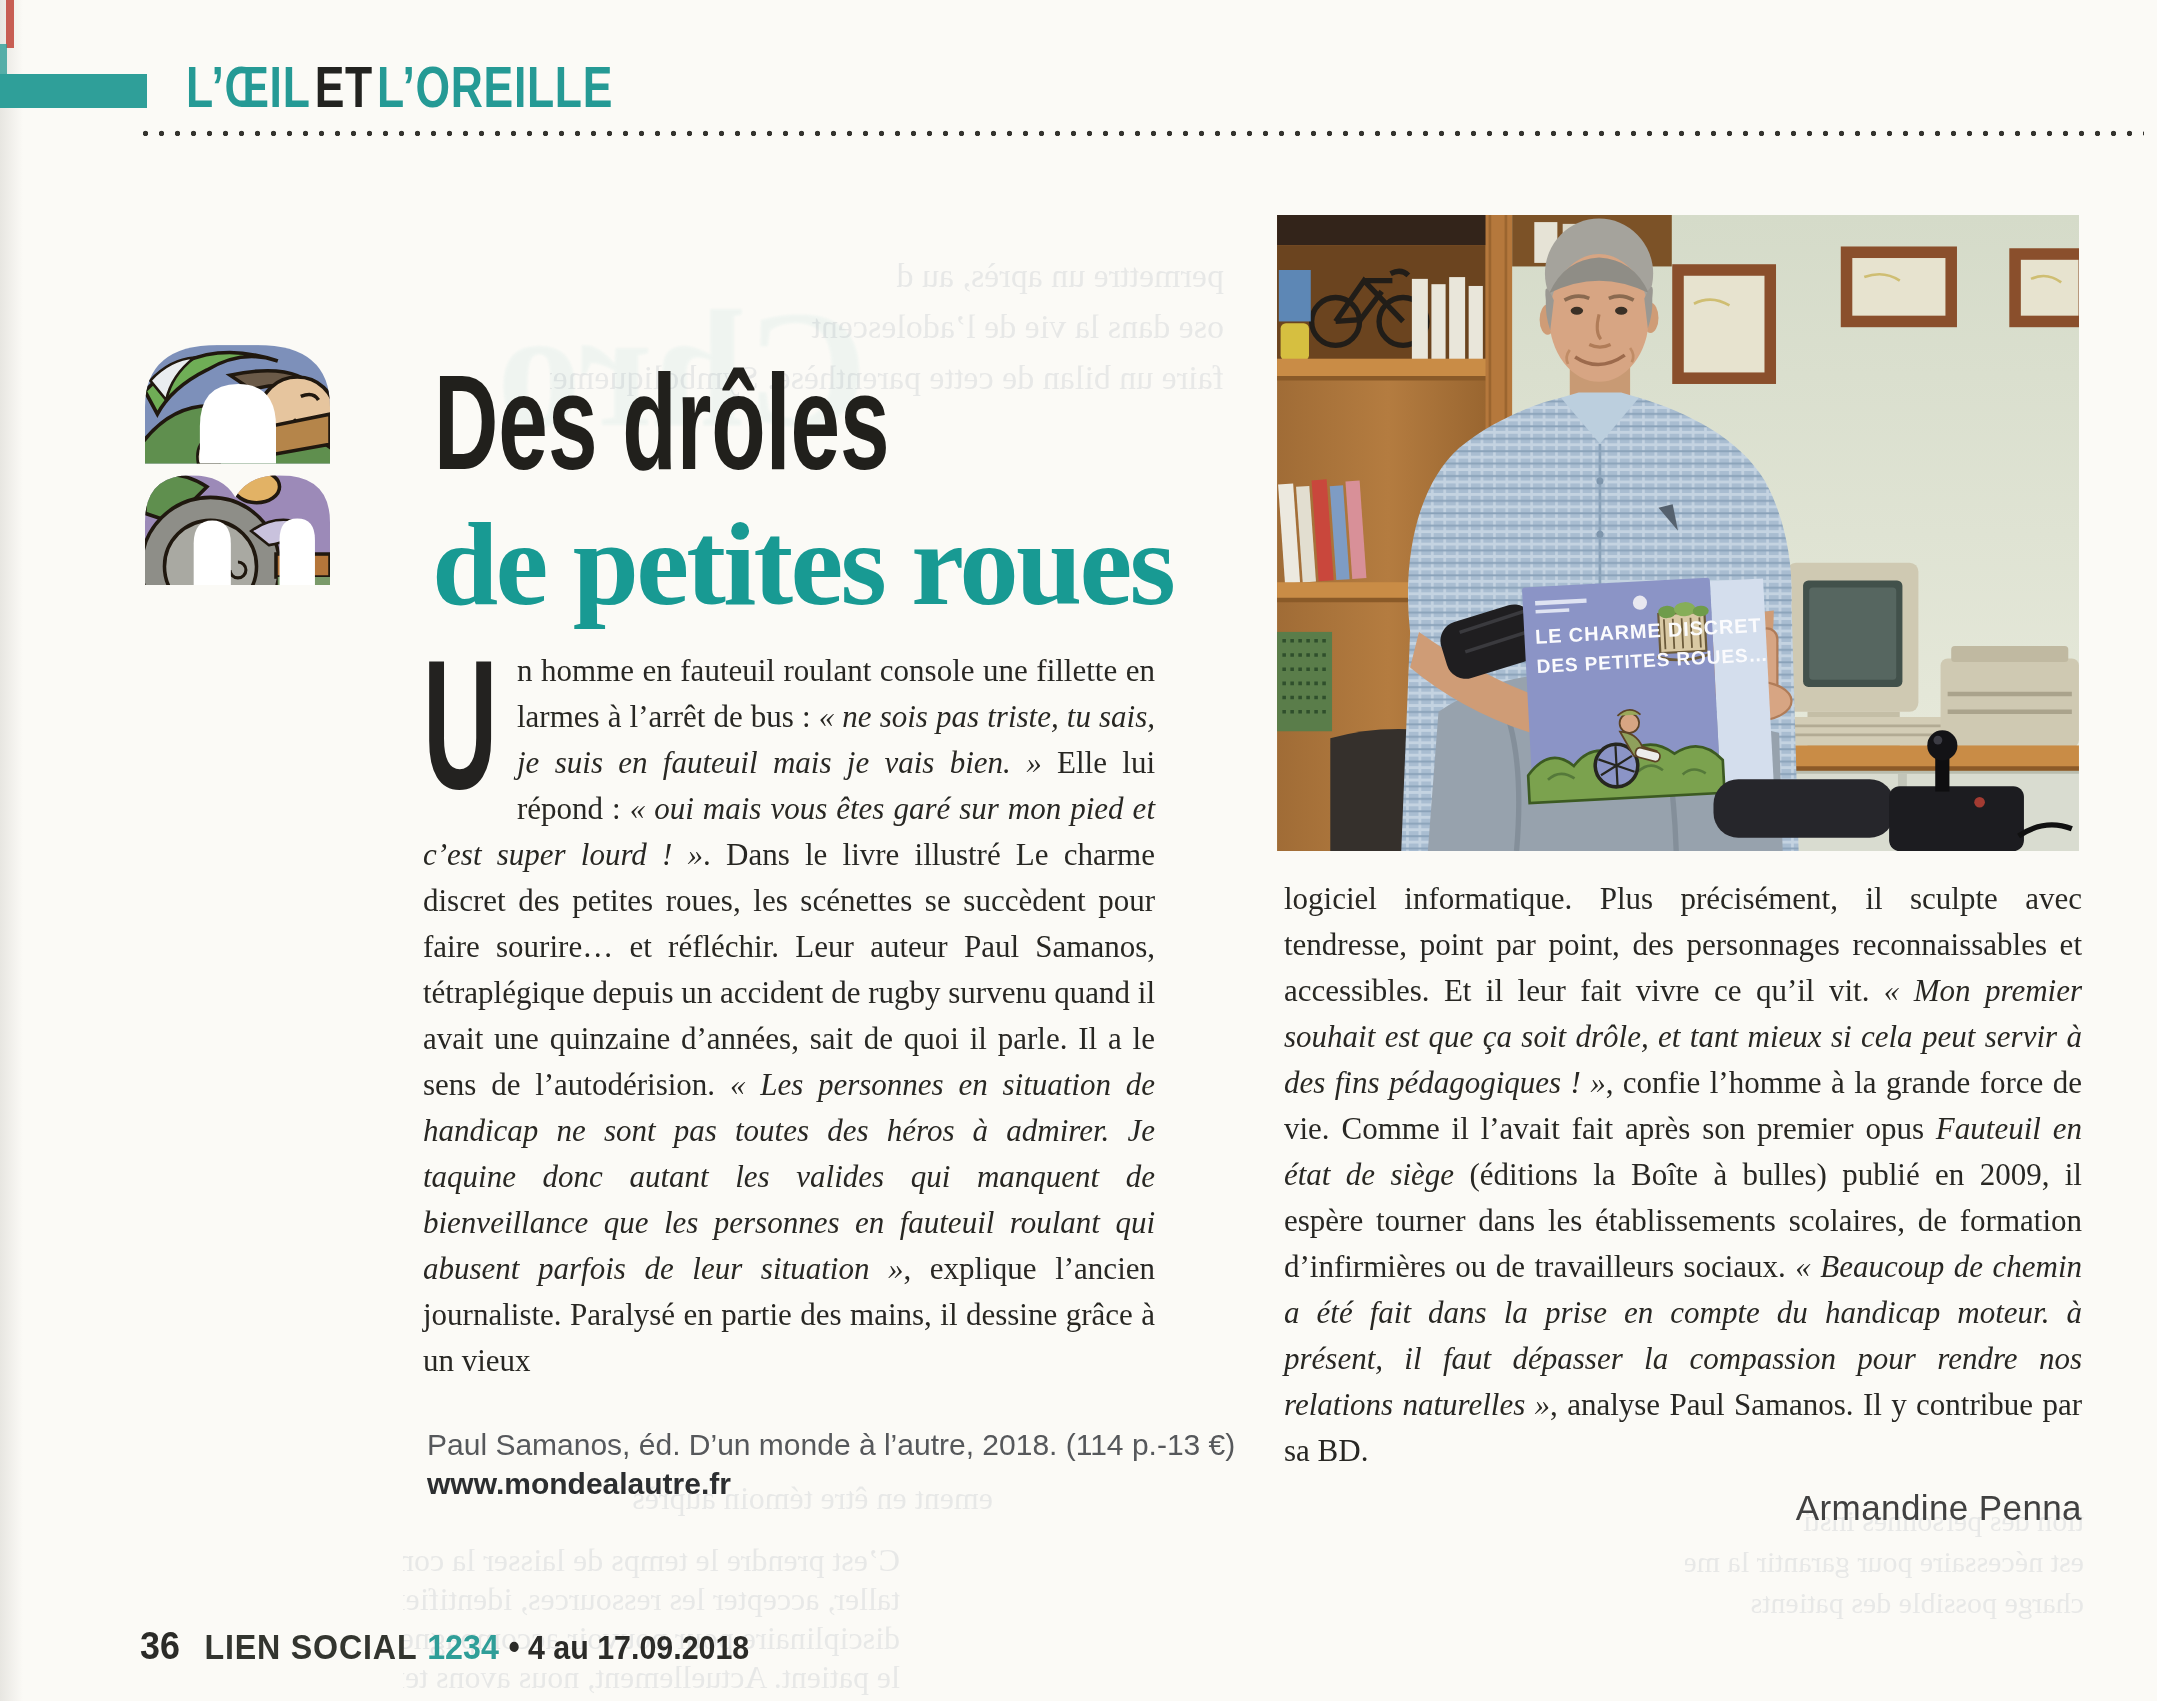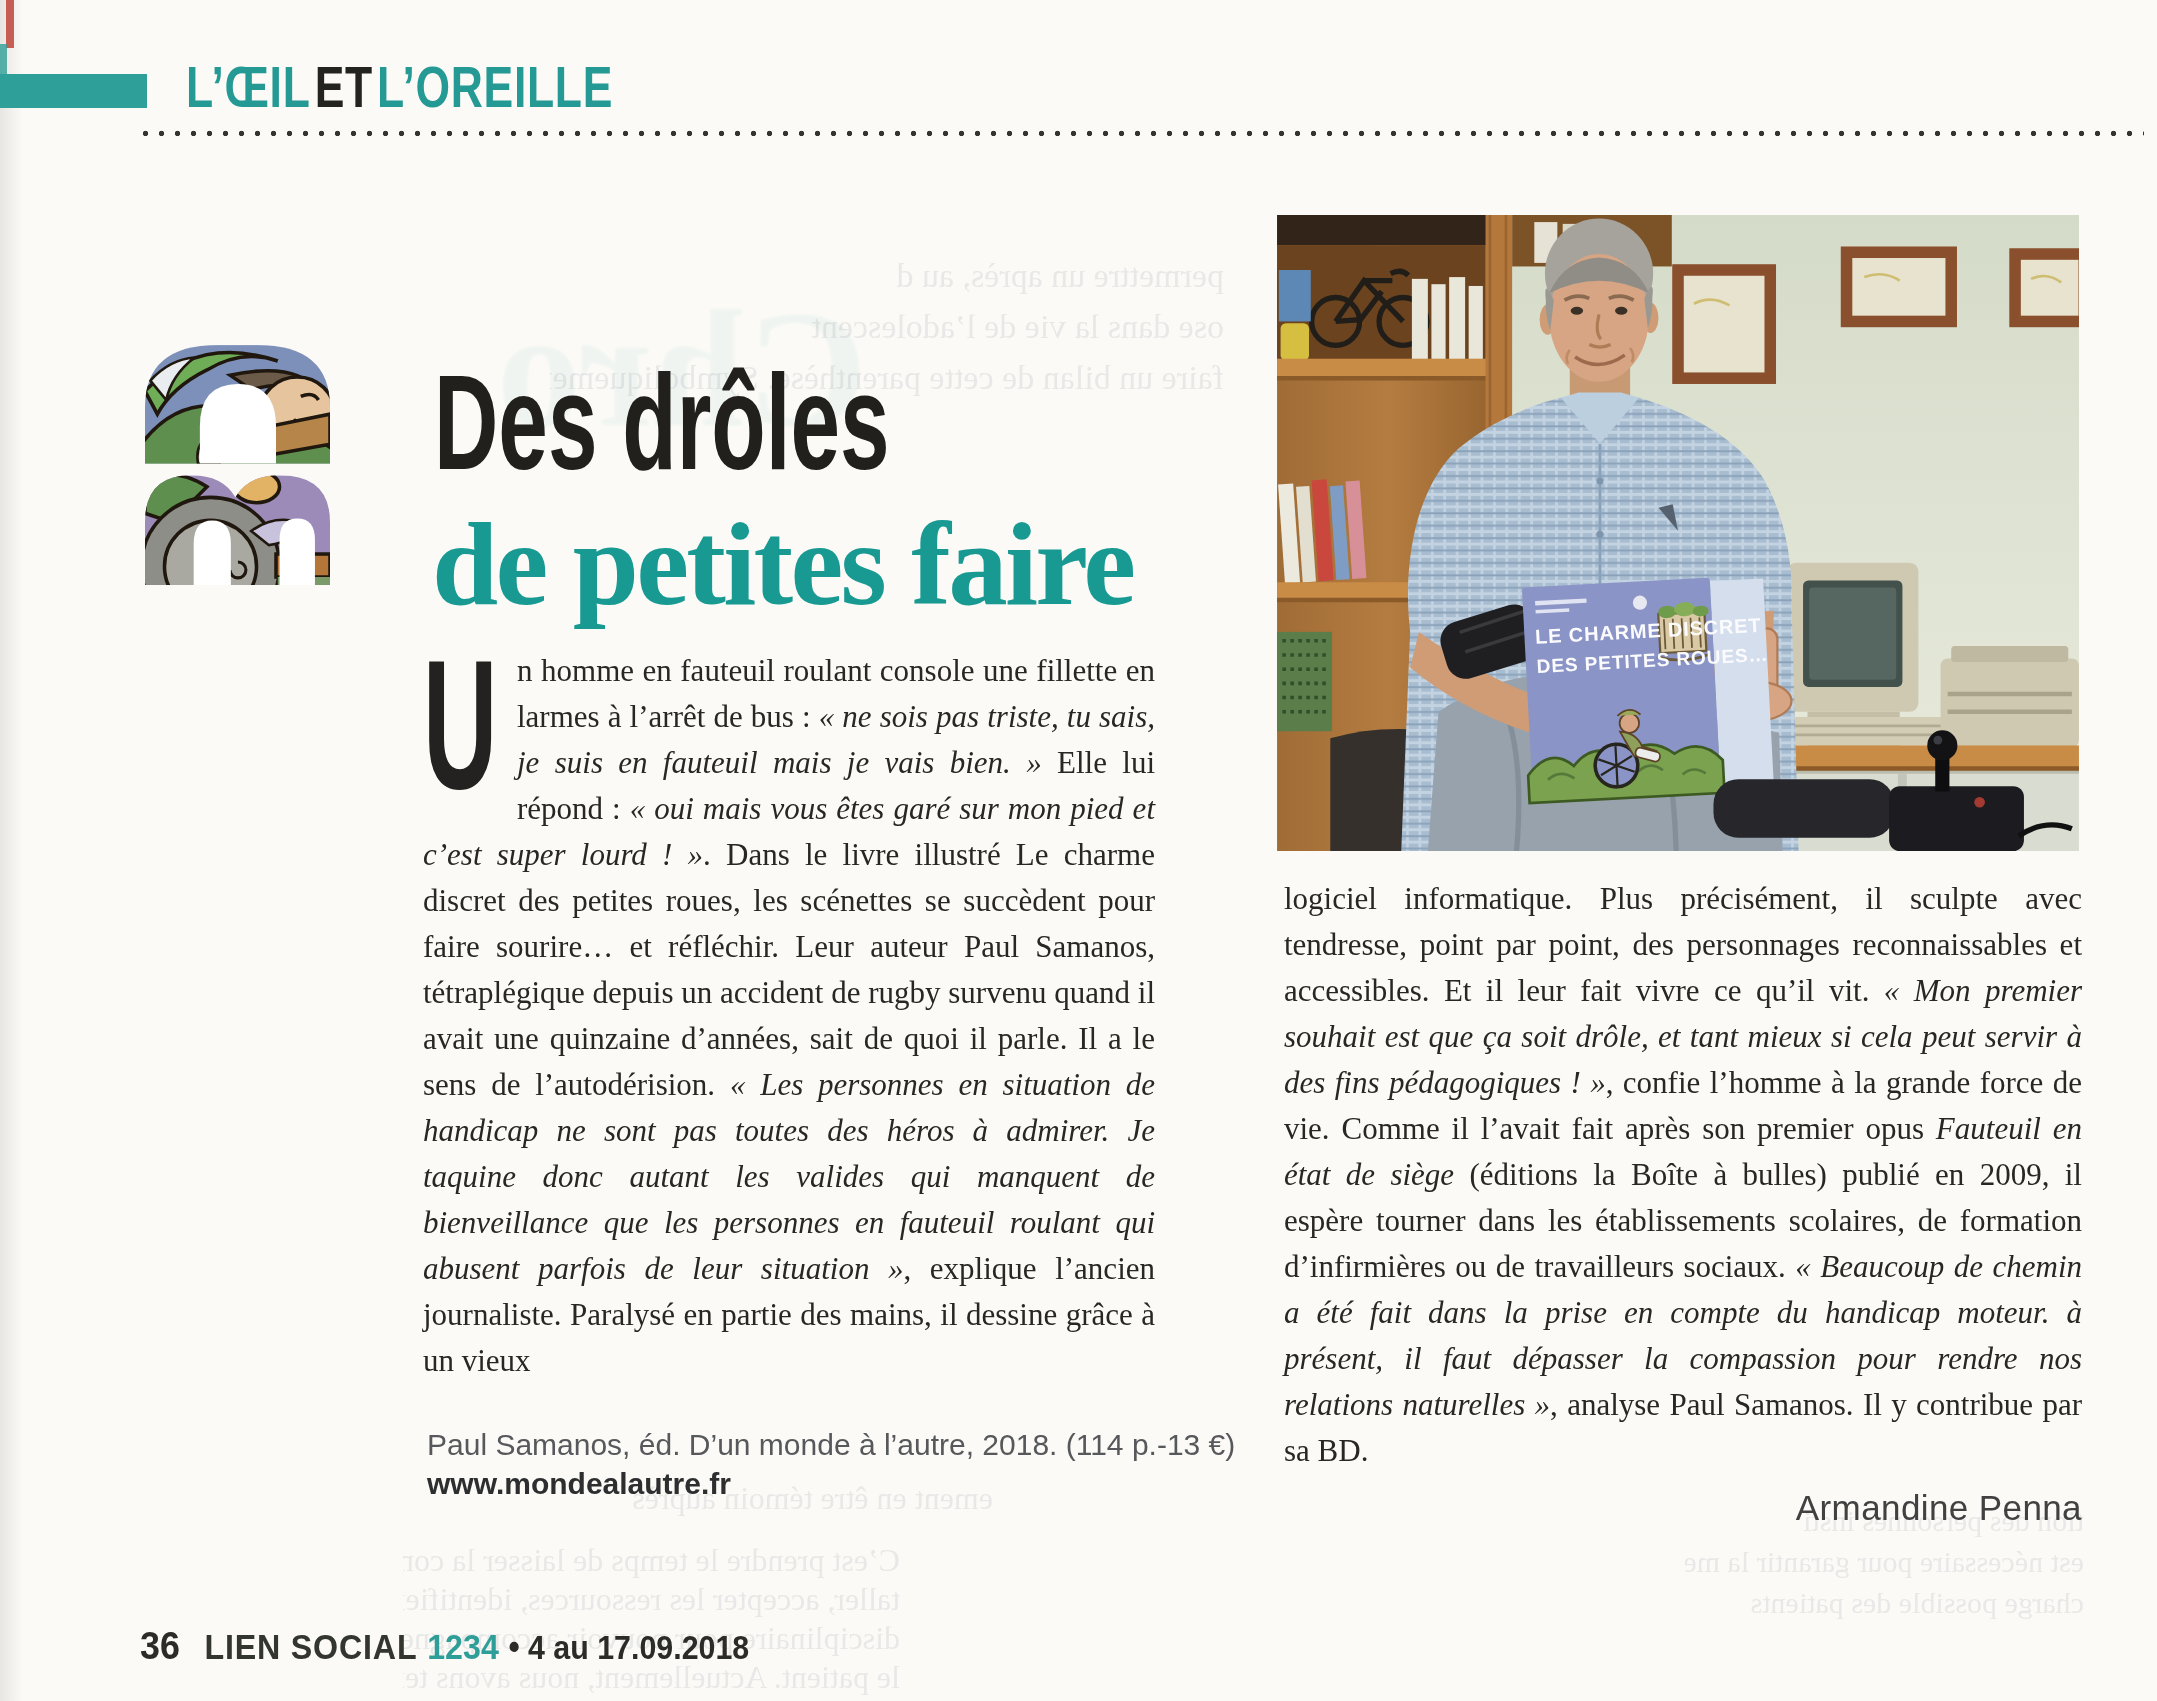--- a/index.html
+++ b/index.html
@@ -123,21 +123,21 @@
       <ellipse cx="126" cy="160" rx="26" ry="18" fill="#e2b265" stroke="#20180f" stroke-width="4"></ellipse>
       <rect x="148" y="236" width="61" height="26" fill="#b5763a" stroke="#20180f" stroke-width="4"></rect>
       <path d="M150,262 L209,262 L209,272 L150,272 Z" fill="#7a9a6a"></path>
       <path d="M96,254 a9,9 0 1 0 9,-9" stroke="#20180f" stroke-width="3.5" fill="none"></path>
       <path d="M55,271 L55,224 Q55,198 76,198 Q97,198 97,224 L97,271 Z" fill="#ffffff"></path>
       <path d="M152,271 L152,220 Q152,196 172,196 Q192,196 192,220 L192,271 Z" fill="#ffffff"></path>
     </g>
   </svg>
 
   <div class="abs title1">Des drôles</div>
-  <div class="abs title2">de petites faire</div>
+  <div class="abs title2">de petites roues</div>
 
   <div class="abs colL">
     <span class="dropcap">U</span><span><span>n homme en fauteuil roulant console une fillette en larmes à l’arrêt de bus : </span><span class="i">« ne sois pas triste, tu sais, je suis en fauteuil mais je vais bien. »</span><span> Elle lui répond : </span><span class="i">« oui mais vous êtes garé sur mon pied et c’est super lourd ! »</span><span>. Dans le livre illustré Le charme discret des petites roues, les scénettes se succèdent pour faire sourire… et réfléchir. Leur auteur Paul Samanos, tétraplégique depuis un accident de rugby survenu quand il avait une quinzaine d’années, sait de quoi il parle. Il a le sens de l’autodérision. </span><span class="i">« Les personnes en situation de handicap ne sont pas toutes des héros à admirer. Je taquine donc autant les valides qui manquent de bienveillance que les personnes en fauteuil roulant qui abusent parfois de leur situation »</span><span>, explique l’ancien journaliste. Paralysé en partie des mains, il dessine grâce à un vieux</span></span>
   </div>
 
   <div class="abs bookbox">
     <div class="bk-credits">Paul Samanos, éd. D’un monde à l’autre, 2018. (114 p.-13 €)</div>
     <div class="bk-url">www.mondealautre.fr</div>
   </div>
 

